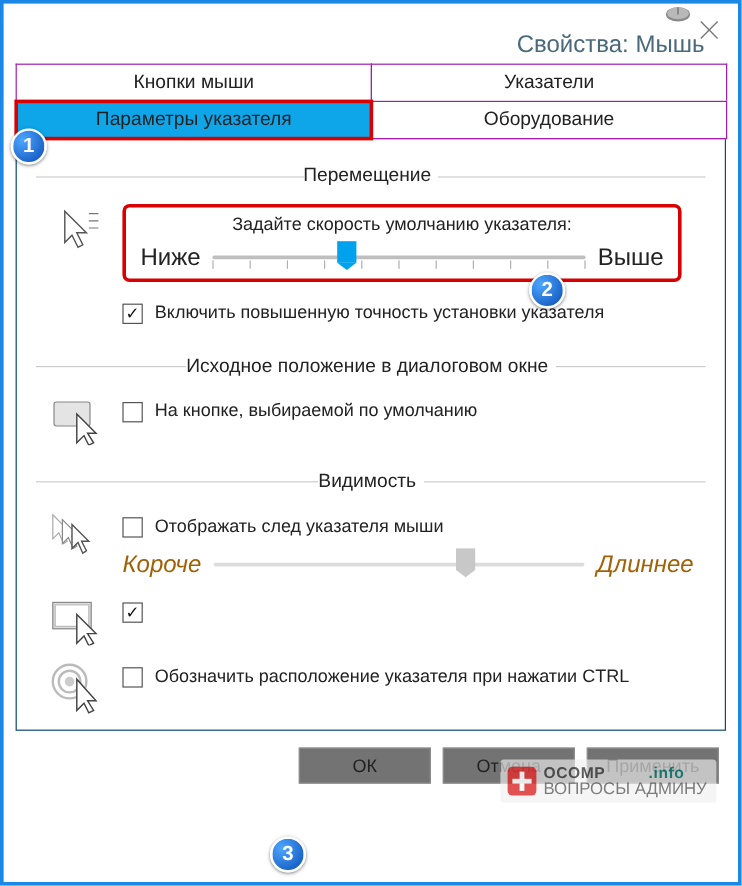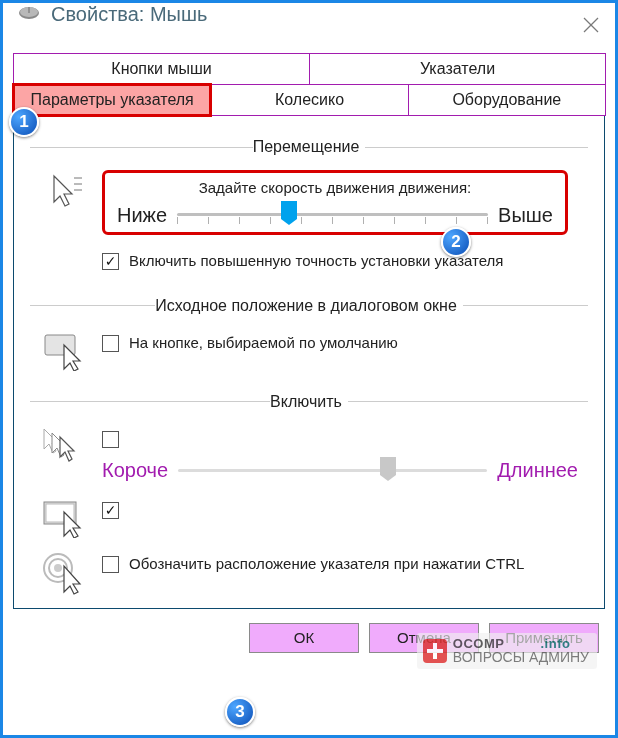--- a/index.html
+++ b/index.html
@@ -11,25 +11,26 @@
     background:#fff;
     color:#222;
     position:relative;
     overflow:hidden;
     border:3px solid #1b87e6;
   }
   
   .titlebar {
     height:44px;
     display:flex;
-    align-items:flex-start;
-    padding:0 14px;
+    align-items:flex-end;
+    padding:0 28px;
     color:#4a6a7a;
     font-size:20px;
     position:relative;
+    flex-direction:column;
   }
   .titlebar .mouse-icon { margin-right:10px; }
   .titlebar .close {
     position:absolute; right:12px; top:10px;
     width:24px; height:24px;
     display:flex; align-items:center; justify-content:center;
     font-size:20px; color:#6a6a6a;
   }
   .titlebar .close svg { stroke:#7a7a7a; stroke-width:1.2; }
 
@@ -41,21 +42,21 @@
     text-align:center;
     padding:6px 4px;
     border:1px solid #a21caf;
     background:#fff;
     font-size:16px;
     margin-right:-1px;
     cursor:default;
   }
   .tabrow.top .tab { border-bottom:none; }
   .tab.selected {
-    background:#fca5a5;
+    background:#0ea5e9;
     border-bottom:1px solid #fff;
     position:relative;
     z-index:2;
   }
   .tab.highlighted {
     outline:3px solid #d80000;
     outline-offset:-2px;
     position:relative;
   }
   .content-frame {
@@ -112,21 +113,21 @@
   .slider.disabled .track { background:#dcdcdc; }
   .slider .thumb .blue {
     width:16px; height:18px; background:#00a2ed;
   }
   .slider .thumb .tip {
     width:0;height:0;border-left:8px solid transparent;border-right:8px solid transparent;border-top:6px solid #00a2ed;
   }
   .slider.disabled .thumb .blue { background:#c8c8c8; }
   .slider.disabled .thumb .tip { border-top-color:#c8c8c8; }
   .slider-label { font-size:20px; min-width:48px; }
-  .slider-label.disabled { color:#a21caf; }
+  .slider-label.disabled { color:#a16207;font-style:italic; }
 
   .chk {
     display:flex; align-items:flex-start; gap:10px; line-height:1.3;
     padding:4px 0;
   }
   .chk .box {
     width:17px; height:17px; border:1px solid #555; margin-top:2px;
     display:flex; align-items:center; justify-content:center; flex:0 0 auto;
     font-size:14px; color:#111;
   }
@@ -134,21 +135,21 @@
 
   
   .dlg-buttons {
     display:flex; justify-content:flex-end; gap:10px;
     padding:14px 16px 14px 16px;
     position:relative;
   }
   .btn {
     width:110px; height:30px;
     border:1px solid #8a8a8a;
-    background:#f0abfc;
+    background:#737373;
     font-size:15px;
     display:flex; align-items:center; justify-content:center;
     cursor:default;
     position:relative;
   }
 
   
   .callout {
     position:absolute;
     width:30px; height:30px; border-radius:50%;
@@ -201,41 +202,40 @@
   </div>
 </div>
 
 <div class="tabs-outer">
   <div class="tabrow top">
     <div class="tab">Кнопки мыши</div>
     <div class="tab">Указатели</div>
   </div>
   <div class="tabrow" style="position:relative;">
     <div class="tab selected highlighted">Параметры указателя</div>
-    <div class="tab">Колесико</div>
     <div class="tab">Оборудование</div>
   </div>
 
   <div class="content-frame">
 
     <fieldset class="group">
       <legend>Перемещение</legend>
 
       <div class="row">
         <div class="iconcol">
           <svg width="40" height="40" viewBox="0 0 40 40">
             <path d="M8 4 L8 30 L14 24 L19 34 L23 32 L18 22 L26 22 Z" fill="#fff" stroke="#555" stroke-width="1.2"></path>
             <line x1="28" y1="6" x2="36" y2="6" stroke="#777"></line>
               <line x1="28" y1="12" x2="36" y2="12" stroke="#777"></line>
               <line x1="28" y1="18" x2="36" y2="18" stroke="#777"></line>
           </svg>
         </div>
         <div class="body">
           <div class="speedbox">
-            <div>Задайте скорость движения движения:</div>
+            <div>Задайте скорость умолчанию указателя:</div>
             <div class="slider-line">
               <span class="slider-label">Ниже</span>
               <div class="slider">
                 <div class="track"></div>
                 <div class="ticks">
                     <span></span>
                     <span></span>
                     <span></span>
                     <span></span>
                     <span></span>
@@ -280,39 +280,40 @@
         <div class="body">
           <label class="chk">
             <span class="box"></span>
             <span>На кнопке, выбираемой по умолчанию</span>
           </label>
         </div>
       </div>
     </fieldset>
 
     <fieldset class="group">
-      <legend>Включить</legend>
+      <legend>Видимость</legend>
 
       <div class="row">
         <div class="iconcol">
           <svg width="48" height="40" viewBox="0 0 48 40">
             <g fill="#fff" stroke="#aaa" stroke-width="1">
                 <path d="M2 2 L2 22 L7 17 L11 26 L14 24 L10 16 L16 16 Z"></path>
               </g>
             <g fill="#fff" stroke="#888" stroke-width="1">
                 <path d="M10 6 L10 26 L15 21 L19 30 L22 28 L18 20 L24 20 Z"></path>
               </g>
             <g fill="#fff" stroke="#555" stroke-width="1.2">
                 <path d="M18 10 L18 30 L23 25 L27 34 L30 32 L26 24 L32 24 Z"></path>
               </g>
           </svg>
         </div>
         <div class="body">
           <label class="chk">
             <span class="box"></span>
+            <span>Отображать след указателя мыши</span>
           </label>
           <div class="slider-line">
             <span class="slider-label disabled">Короче</span>
             <div class="slider disabled">
               <div class="track"></div>
               <div class="thumb" id="tr-thumb" style="left: 68%;">
                   <div class="blue"></div>
                   <div class="tip"></div>
                 </div>
             </div>

